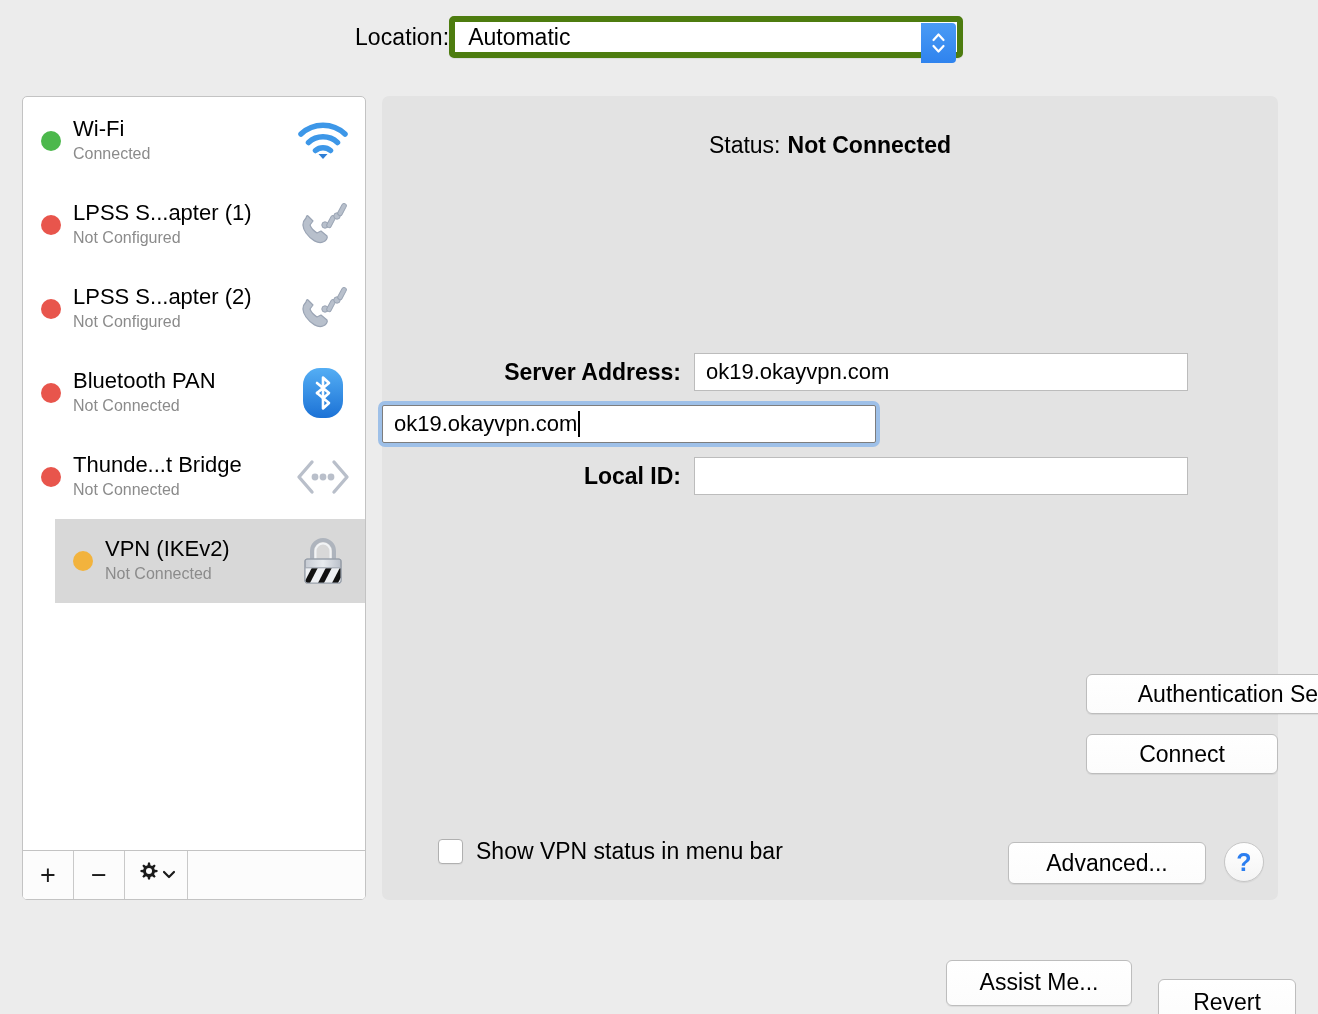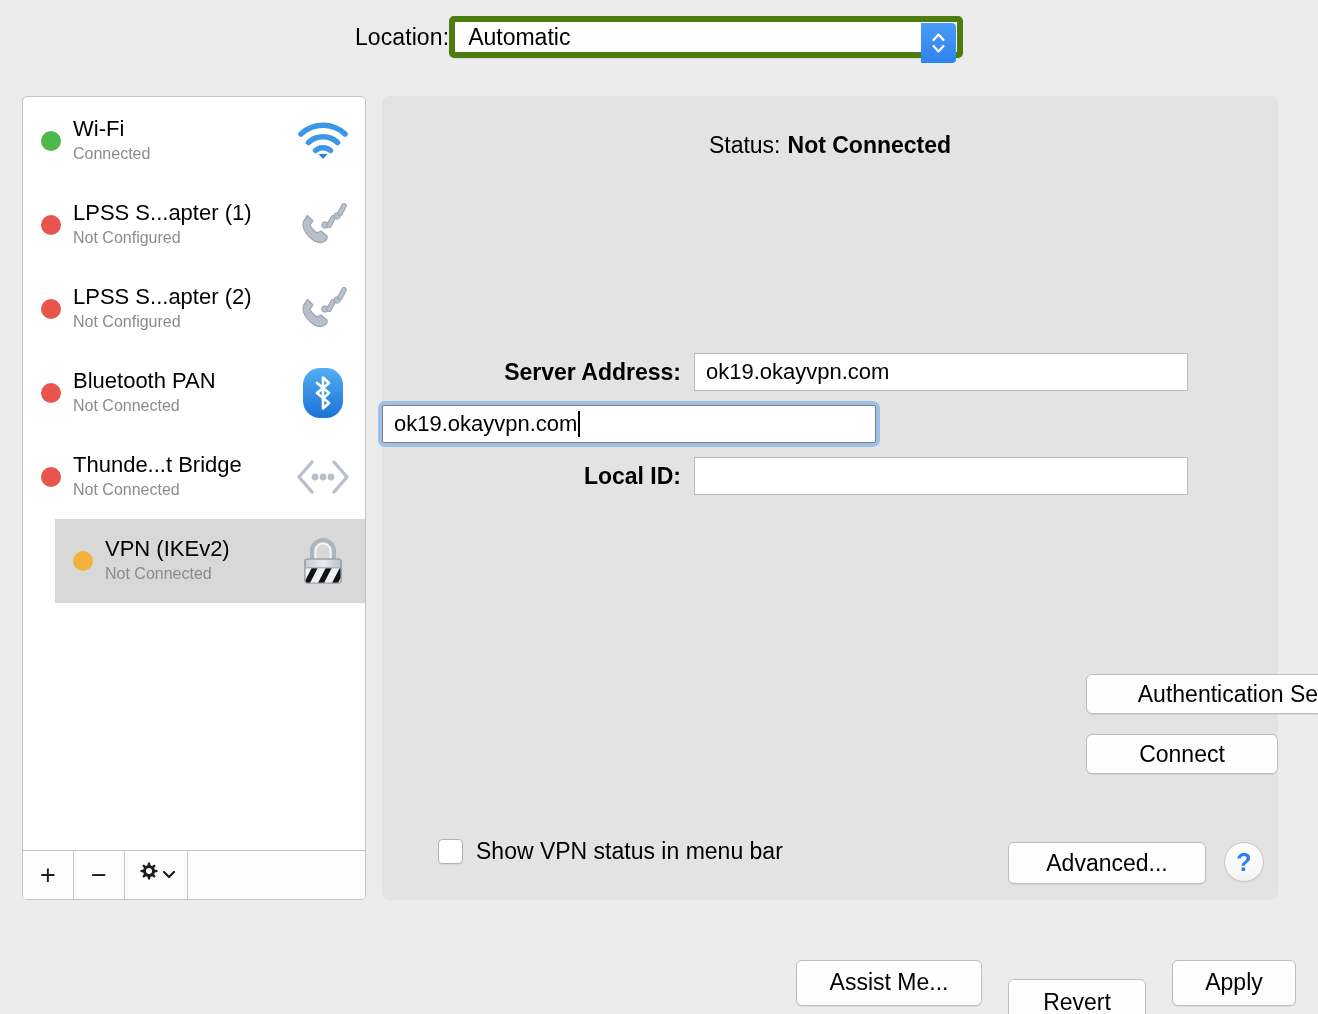--- a/index.html
+++ b/index.html
@@ -517,14 +517,13 @@
   </div>
 
   <div class="btn advanced-btn">Advanced...</div>
   <div class="help-btn">?</div>
 
 </div>
 
 <div class="bottom-bar">
   <div class="btn btn-assist">Assist Me...</div>
   <div class="btn btn-revert">Revert</div>
-  <div class="btn btn-apply">Apply</div>
 </div>
 
 </body></html>

